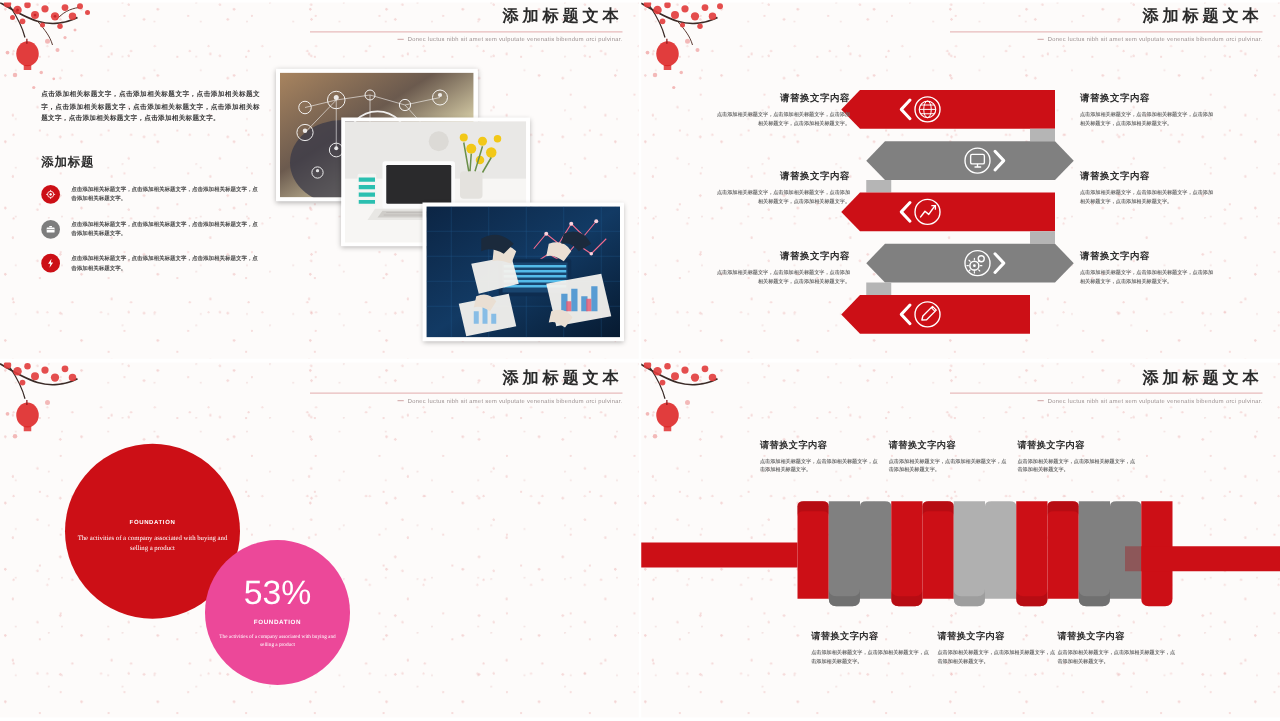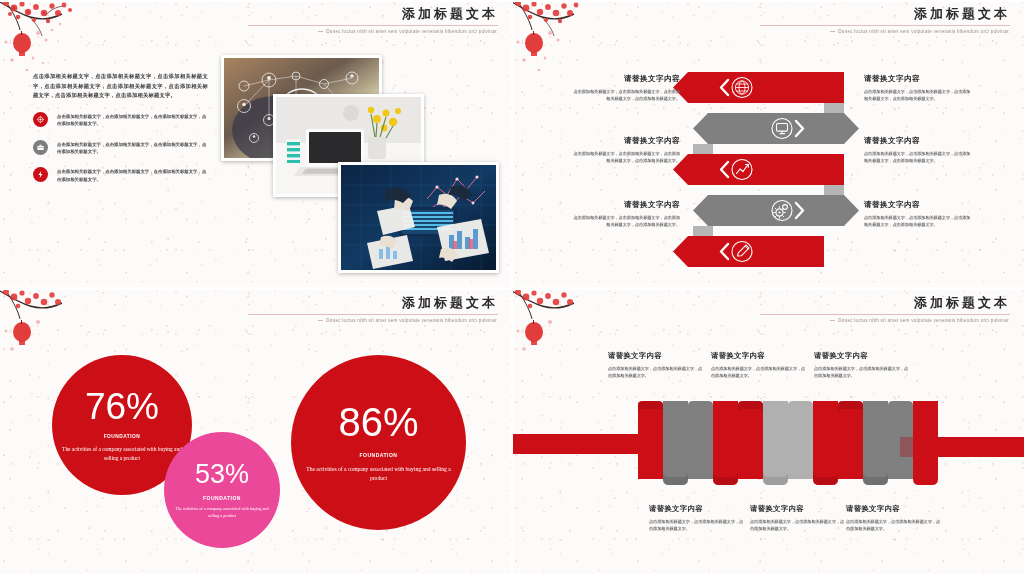--- a/index.html
+++ b/index.html
@@ -148,20 +148,21 @@
     </svg>
 
     <div class="hdr">
       <div class="hdr-title">添加标题文本</div>
       <div class="hdr-rule"></div>
       <div class="hdr-sub">Donec luctus nibh sit amet sem vulputate venenatis bibendum orci pulvinar.</div>
     </div>
 
     <div class="s1-body">
       <div class="s1-para">点击添加相关标题文字，点击添加相关标题文字，点击添加相关标题文字，点击添加相关标题文字，点击添加相关标题文字，点击添加相关标题文字，点击添加相关标题文字，点击添加相关标题文字。</div>
+      <div class="s1-h2">添加标题</div>
       <div class="s1-list">
 
         <div class="s1-item">
           <div class="s1-ico ico-red">
             <svg viewBox="0 0 20 20" width="9" height="9">
                 <g fill="none" stroke="#fff" stroke-width="1.5">
                   <circle cx="10" cy="10" r="5.5"></circle>
                   <circle cx="10" cy="10" r="1.6" fill="#fff"></circle>
                   <path d="M10 2v3M10 15v3M2 10h3M15 10h3"></path>
                 </g>
@@ -508,36 +509,30 @@
     </svg>
 
     <div class="hdr">
       <div class="hdr-title">添加标题文本</div>
       <div class="hdr-rule"></div>
       <div class="hdr-sub">Donec luctus nibh sit amet sem vulputate venenatis bibendum orci pulvinar.</div>
     </div>
 
 
     <div class="circ c-red" style="left:52px;top:66px;width:140px;height:140px;z-index:5;">
-      <div class="c-pct" style="font-size:37px;">76%</div>
       <div class="c-lbl" style="font-size:4.8px;margin-top:9px;">FOUNDATION</div>
       <div class="c-desc" style="font-size:5.4px;line-height:8.4px;margin-top:6px;">The activities of a company associated with buying and selling a product</div>
     </div>
 
     <div class="circ c-gray-d" style="left:164px;top:143px;width:116px;height:116px;z-index:6;">
       <div class="c-pct" style="font-size:27px;">53%</div>
       <div class="c-lbl" style="font-size:5px;margin-top:7px;">FOUNDATION</div>
       <div class="c-desc" style="font-size:4.2px;line-height:7.2px;margin-top:4px;">The activities of a company associated with buying and selling a product</div>
     </div>
 
-    <div class="circ c-red" style="left:291px;top:66px;width:175px;height:175px;z-index:5;">
-      <div class="c-pct" style="font-size:40px;">86%</div>
-      <div class="c-lbl" style="font-size:5px;margin-top:10px;">FOUNDATION</div>
-      <div class="c-desc" style="font-size:5.6px;line-height:8.8px;margin-top:7px;">The activities of a company associated with buying and selling a product</div>
-    </div>
   </div>
 
   <div class="slide s4">
     <div class="speckle"></div>
 
     <svg class="blossom" viewBox="0 0 86 96">
       <path d="M0 2 C10 8 20 14 30 17 C40 20 52 19 62 14" stroke="#3a2a26" stroke-width="1.4" fill="none"></path>
       <path d="M8 5 C14 14 18 22 20 30" stroke="#3a2a26" stroke-width="1" fill="none"></path>
       <g fill="#e23b3b" opacity=".9">
         <circle cx="6" cy="3" r="3"></circle>

